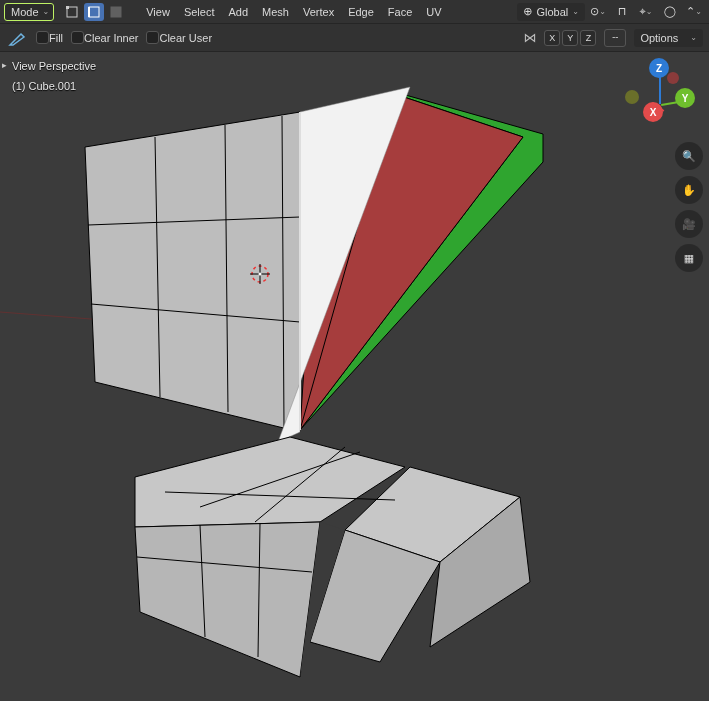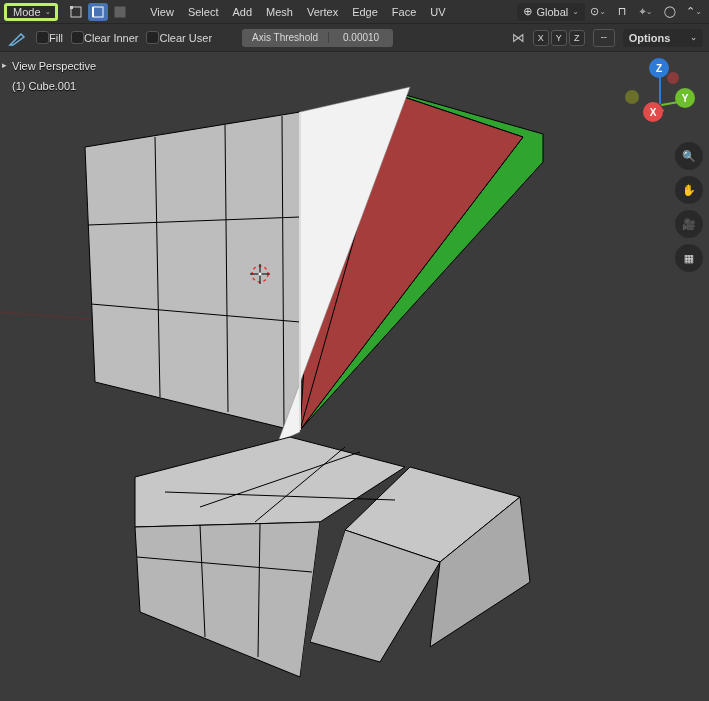--- a/index.html
+++ b/index.html
@@ -1,41 +1,41 @@
 <!DOCTYPE html>
 <html><head>
 <meta charset="utf-8">
 <style>
   * { box-sizing: border-box; margin: 0; padding: 0; }
   html, body { width: 709px; height: 701px; overflow: hidden; font-family: -apple-system, "Segoe UI", Arial, sans-serif; font-size: 11px; background: #323232; color: #d9d9d9; }
   .viewport-area { position: absolute; top: 0; left: 0; right: 0; bottom: 0; background: #3b3b3b; }
 
   
   .header { position: absolute; top: 0; left: 0; right: 0; height: 24px; background: #323232; display: flex; align-items: center; gap: 2px; padding: 0 4px; border-bottom: 1px solid #252525; }
-  .mode-sel { display: flex; align-items: center; background: #2b2b2b; border: 3px solid #bef264; border-radius: 3px; height: 18px; padding: 0 4px 0 6px; cursor: pointer; gap: 4px;}
+  .mode-sel { display: flex; align-items: center; background: #2b2b2b; border: 1px solid #bef264; border-radius: 3px; height: 18px; padding: 0 4px 0 6px; cursor: pointer; gap: 4px;}
   .chev { font-size: 8px; color:#aaa; }
   .icon-btn { width: 20px; height: 18px; display:flex; align-items:center; justify-content:center; border-radius:3px; cursor:pointer; }
   .icon-btn.selected { background:#4772b3; }
   .icon-btn svg { display:block; }
   .menu-item { padding: 10px 6px; height: 22px; display:flex; align-items:center; cursor:pointer; border-radius:3px; }
   .spacer { flex: 1 1 auto; }
   .orient-sel { display:flex; align-items:center; gap:4px; background:#2b2b2b; border-radius:3px; height:18px; padding:0 6px; }
   .glyph-btn { width:22px; height:18px; display:flex; align-items:center; justify-content:center; border-radius:3px; cursor:pointer;}
 
   
   .subbar { position:absolute; top:24px; left:0; right:0; height:28px; background:#323232; display:flex; align-items:center; gap:8px; padding:0 6px; border-bottom:1px solid #252525;}
   .tool-badge { width:22px; height:22px; display:flex; align-items:center; justify-content:center; }
   .check { display:flex; align-items:center; cursor:pointer; }
   .checkbox { width:13px; height:13px; border:1px solid #555; border-radius:3px; background:#222; }
   .axis-field { display:flex; align-items:center; background:#595959; border-radius:3px; height:18px; overflow:hidden; }
   .axis-field .lab { padding:0 10px; font-size:10px; }
   .axis-field .val { padding:0 14px; font-size:10px; border-left:1px solid #444; }
   .xyz-group { display:flex; align-items:center; gap:2px; }
   .xyz-btn { width:16px; height:16px; border:1px solid #555; border-radius:3px; display:flex; align-items:center; justify-content:center; font-size:9px; cursor:pointer; background:#2b2b2b;}
-  .options-dd { display:flex; align-items:center; gap:20px; background:#2b2b2b; border-radius:3px; height:18px; padding:0 6px; cursor:pointer;font-weight:bold;}
+  .options-dd { display:flex; align-items:center; gap:12px; background:#2b2b2b; border-radius:3px; height:18px; padding:0 6px; cursor:pointer;}
 
   
   .overlay-text { position:absolute; top:60px; left:12px; font-size:11px; color:#e6e6e6; text-shadow:0 1px 1px #000; }
   .overlay-text .line2 { margin-top:8px; }
   .chevron-left { position:absolute; top:60px; left:2px; width:8px; height:12px; color:#ccc; font-size:9px; cursor:pointer;}
 
   
   .nav-gizmo { position:absolute; top:58px; right:14px; width:72px; height:72px; }
   .axis-ball { position:absolute; width:20px; height:20px; border-radius:50%; display:flex; align-items:center; justify-content:center; font-size:10px; font-weight:600; color:#fff; cursor:pointer;}
   .axis-z { background:#2d7bd6; top:0; left:26px; }
@@ -216,24 +216,20 @@
   <label class="check">
     <span class="checkbox"></span>
     <span>Clear Inner</span>
   </label>
   <label class="check">
     <span class="checkbox"></span>
     <span>Clear User</span>
   </label>
 
   <div style="width:14px"></div>
-  <div class="axis-field">
-    <span class="lab">Axis Threshold</span>
-    <span class="val">0.00010</span>
-  </div>
 
   <div class="spacer"></div>
 
   <span class="butterfly" style="font-size:13px;cursor:pointer;">⋈</span>
   <div class="xyz-group">
     <div class="xyz-btn">
         <span>X</span>
       </div>
     <div class="xyz-btn">
         <span>Y</span>

